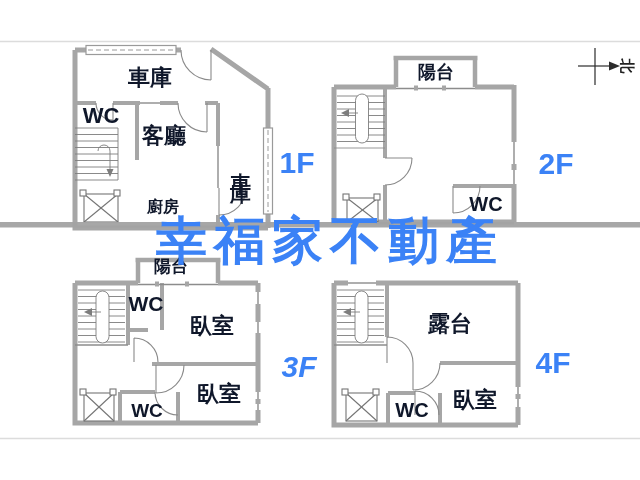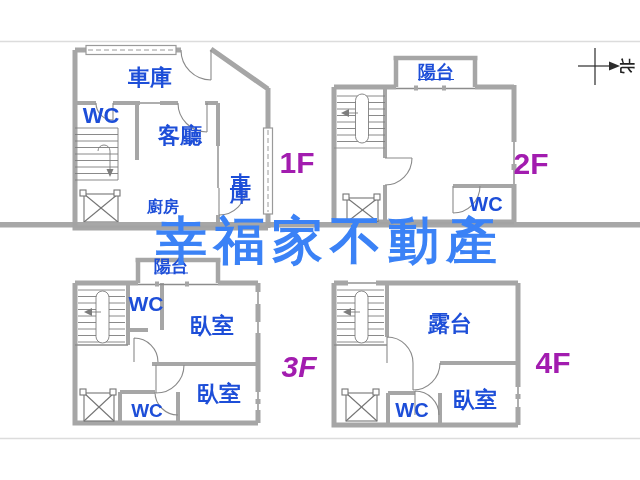--- a/index.html
+++ b/index.html
@@ -3,26 +3,26 @@
 <meta charset="utf-8">
 <style>
   html,body{margin:0;padding:0;background:#ffffff;}
   #scene{
     position:relative;width:640px;height:480px;background:#ffffff;overflow:hidden;
     font-family:"Liberation Sans", sans-serif;
   }
   #plan-svg{position:absolute;left:0;top:0;}
   .lbl{
     position:absolute;transform:translate(-50%,-50%);
-    color:#1d4ed8;font-weight:600;white-space:nowrap;line-height:1;
+    color:#0f172a;font-weight:600;white-space:nowrap;line-height:1;
   }
   .room{font-size:22px;}
   .wc{font-size:20px;font-weight:600;}
-  .small{font-size:17px;text-decoration:underline;}
-  .floor-tag{font-size:30px;font-weight:700;color:#a21caf;}
+  .small{font-size:17px;}
+  .floor-tag{font-size:30px;font-weight:700;color:#3b82f6;}
   .vertical{writing-mode:vertical-rl;letter-spacing:8px;}
   #watermark-text{
     position:absolute;left:330px;top:241px;transform:translate(-50%,-50%);
     font-size:51px;font-weight:bold;letter-spacing:7px;color:#3b82f6;
     white-space:nowrap;
   }
   #north-label{
     position:absolute;left:626px;top:66px;transform:translate(-50%,-50%) rotate(90deg);
     font-size:15px;font-weight:600;color:#222;
   }
@@ -180,28 +180,28 @@
       <line x1="578" y1="66" x2="610" y2="66"></line>
       <polygon points="609,61.5 620,66 609,70.5" fill="#2b2b2b" stroke="none"></polygon>
       <line x1="595" y1="48" x2="595" y2="85"></line>
     </g>
 
     <rect x="0" y="222" width="640" height="5.5" fill="#a2a2a2" opacity="0.95"></rect>
   </svg>
 
   <div class="lbl room" style="left:150px;top:78px;">車庫</div>
   <div class="lbl wc" style="left:101px;top:116px;font-size:22px;">WC</div>
-  <div class="lbl room" style="left:180px;top:136px;">客廳</div>
+  <div class="lbl room" style="left:164px;top:136px;">客廳</div>
   <div class="lbl room vertical" style="left:241px;top:164px;font-size:21px;">車庫</div>
   <div class="lbl room" style="left:163px;top:207px;font-size:16px;">廚房</div>
   <div class="lbl floor-tag" style="left:297px;top:163px;">1F</div>
 
   <div class="lbl small" style="left:436px;top:72px;font-size:18px;">陽台</div>
   <div class="lbl wc" style="left:486px;top:204px;">WC</div>
-  <div class="lbl floor-tag" style="left:531px;top:164px;">2F</div>
+  <div class="lbl floor-tag" style="left:556px;top:164px;">2F</div>
 
   <div class="lbl small" style="left:171px;top:266px;">陽台</div>
   <div class="lbl wc" style="left:146px;top:303px;font-size:21px;">WC</div>
   <div class="lbl room" style="left:212px;top:326px;">臥室</div>
   <div class="lbl room" style="left:219px;top:394px;">臥室</div>
   <div class="lbl wc" style="left:147px;top:410px;font-size:19px;">WC</div>
   <div class="lbl floor-tag" style="left:299px;top:367px;font-style:italic;">3F</div>
 
   <div class="lbl room" style="left:450px;top:324px;text-align:right;">露台</div>
   <div class="lbl room" style="left:475px;top:400px;">臥室</div>

